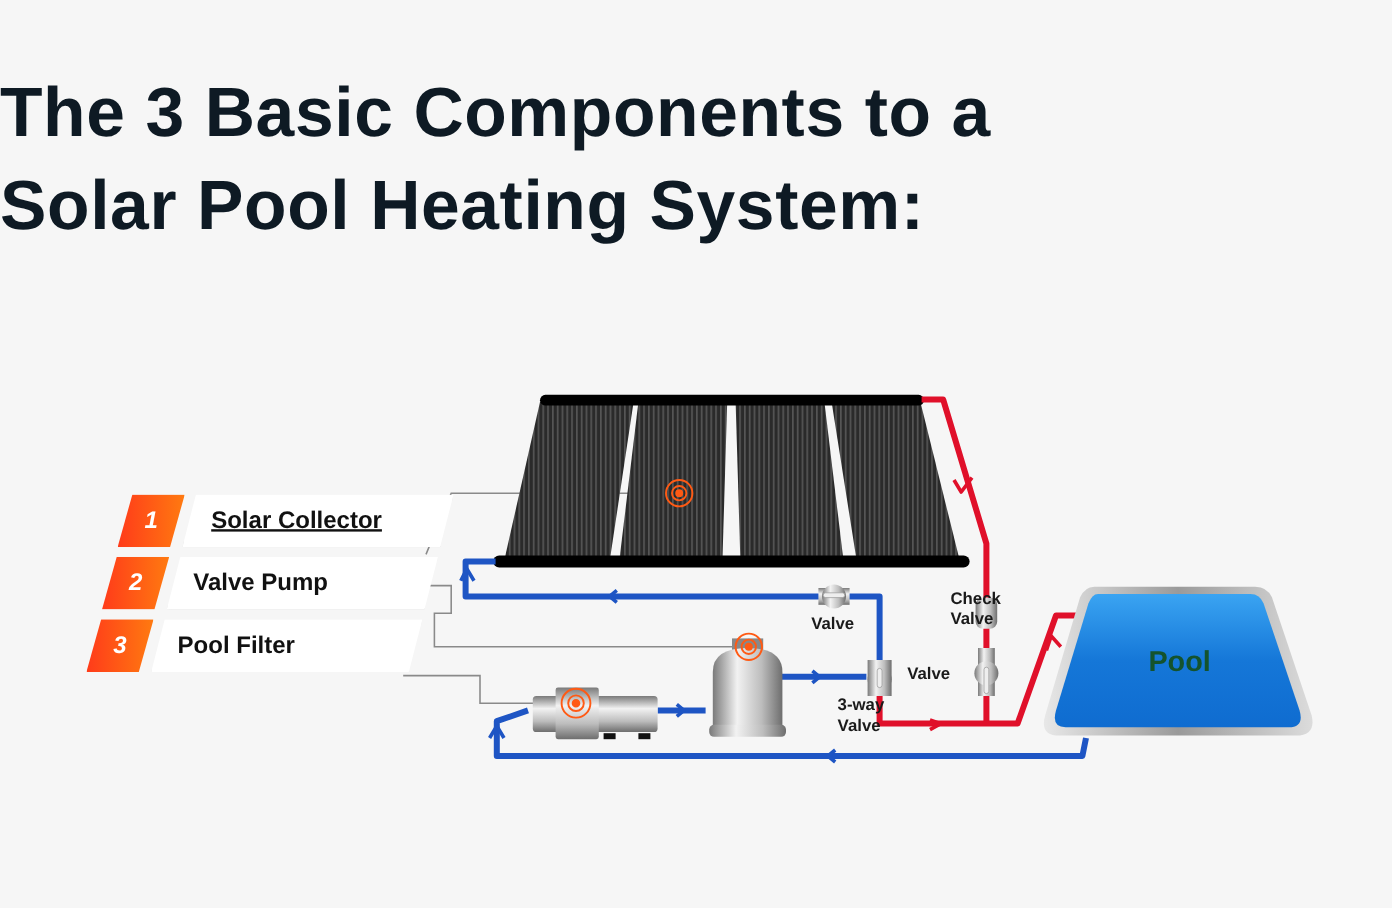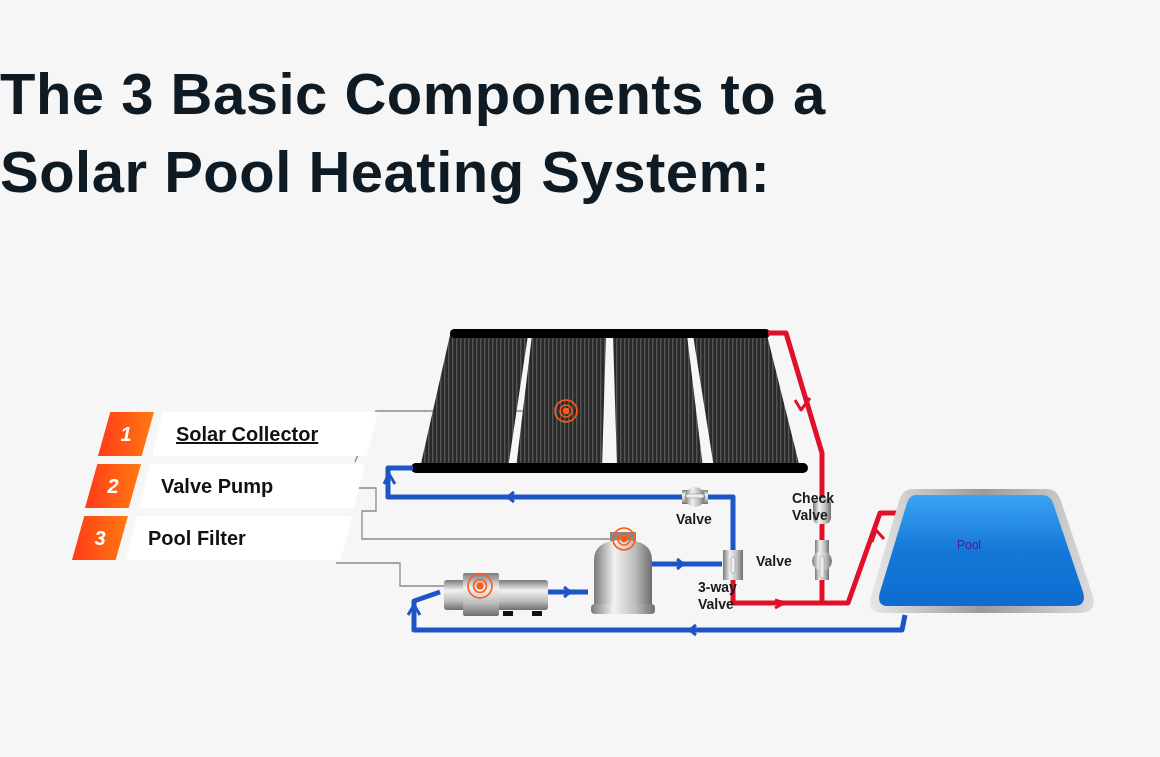--- a/index.html
+++ b/index.html
@@ -14,21 +14,21 @@
            background:linear-gradient(90deg,#ff3b1a,#ff7a10);
            clip-path:polygon(22% 0,100% 0,78% 100%,0 100%);
            color:#fff; font-weight:bold; font-style:italic; font-size:20px;
            display:flex; align-items:center; justify-content:center; }
   .card { position:absolute; top:0; height:44px; background:#fff;
           clip-path:polygon(5% 0,100% 0,95% 100%,0 100%);
           box-shadow:0 2px 3px rgba(0,0,0,0.15);
           font-size:20px; font-weight:bold; color:#111; display:flex; align-items:center; }
   svg.diagram { position:absolute; left:0; top:0; }
   .lbl { position:absolute; font-size:14px; font-weight:bold; color:#1a1a1a; line-height:17px; }
-  .pool-label { position:absolute; font-size:12px; font-weight:normal; color:#4c1d95; }
+  .pool-label { position:absolute; font-size:24px; font-weight:bold; color:#14532d; }
 </style>
 </head>
 <body>
 
 <div class="title l1">The 3 Basic Components to a</div>
 <div class="title l2">Solar Pool Heating System:</div>
 
 <svg class="diagram" width="1160" height="757" viewBox="0 0 1160 757">
   <defs>
     <pattern id="tubes" width="4" height="10" patternUnits="userSpaceOnUse">

